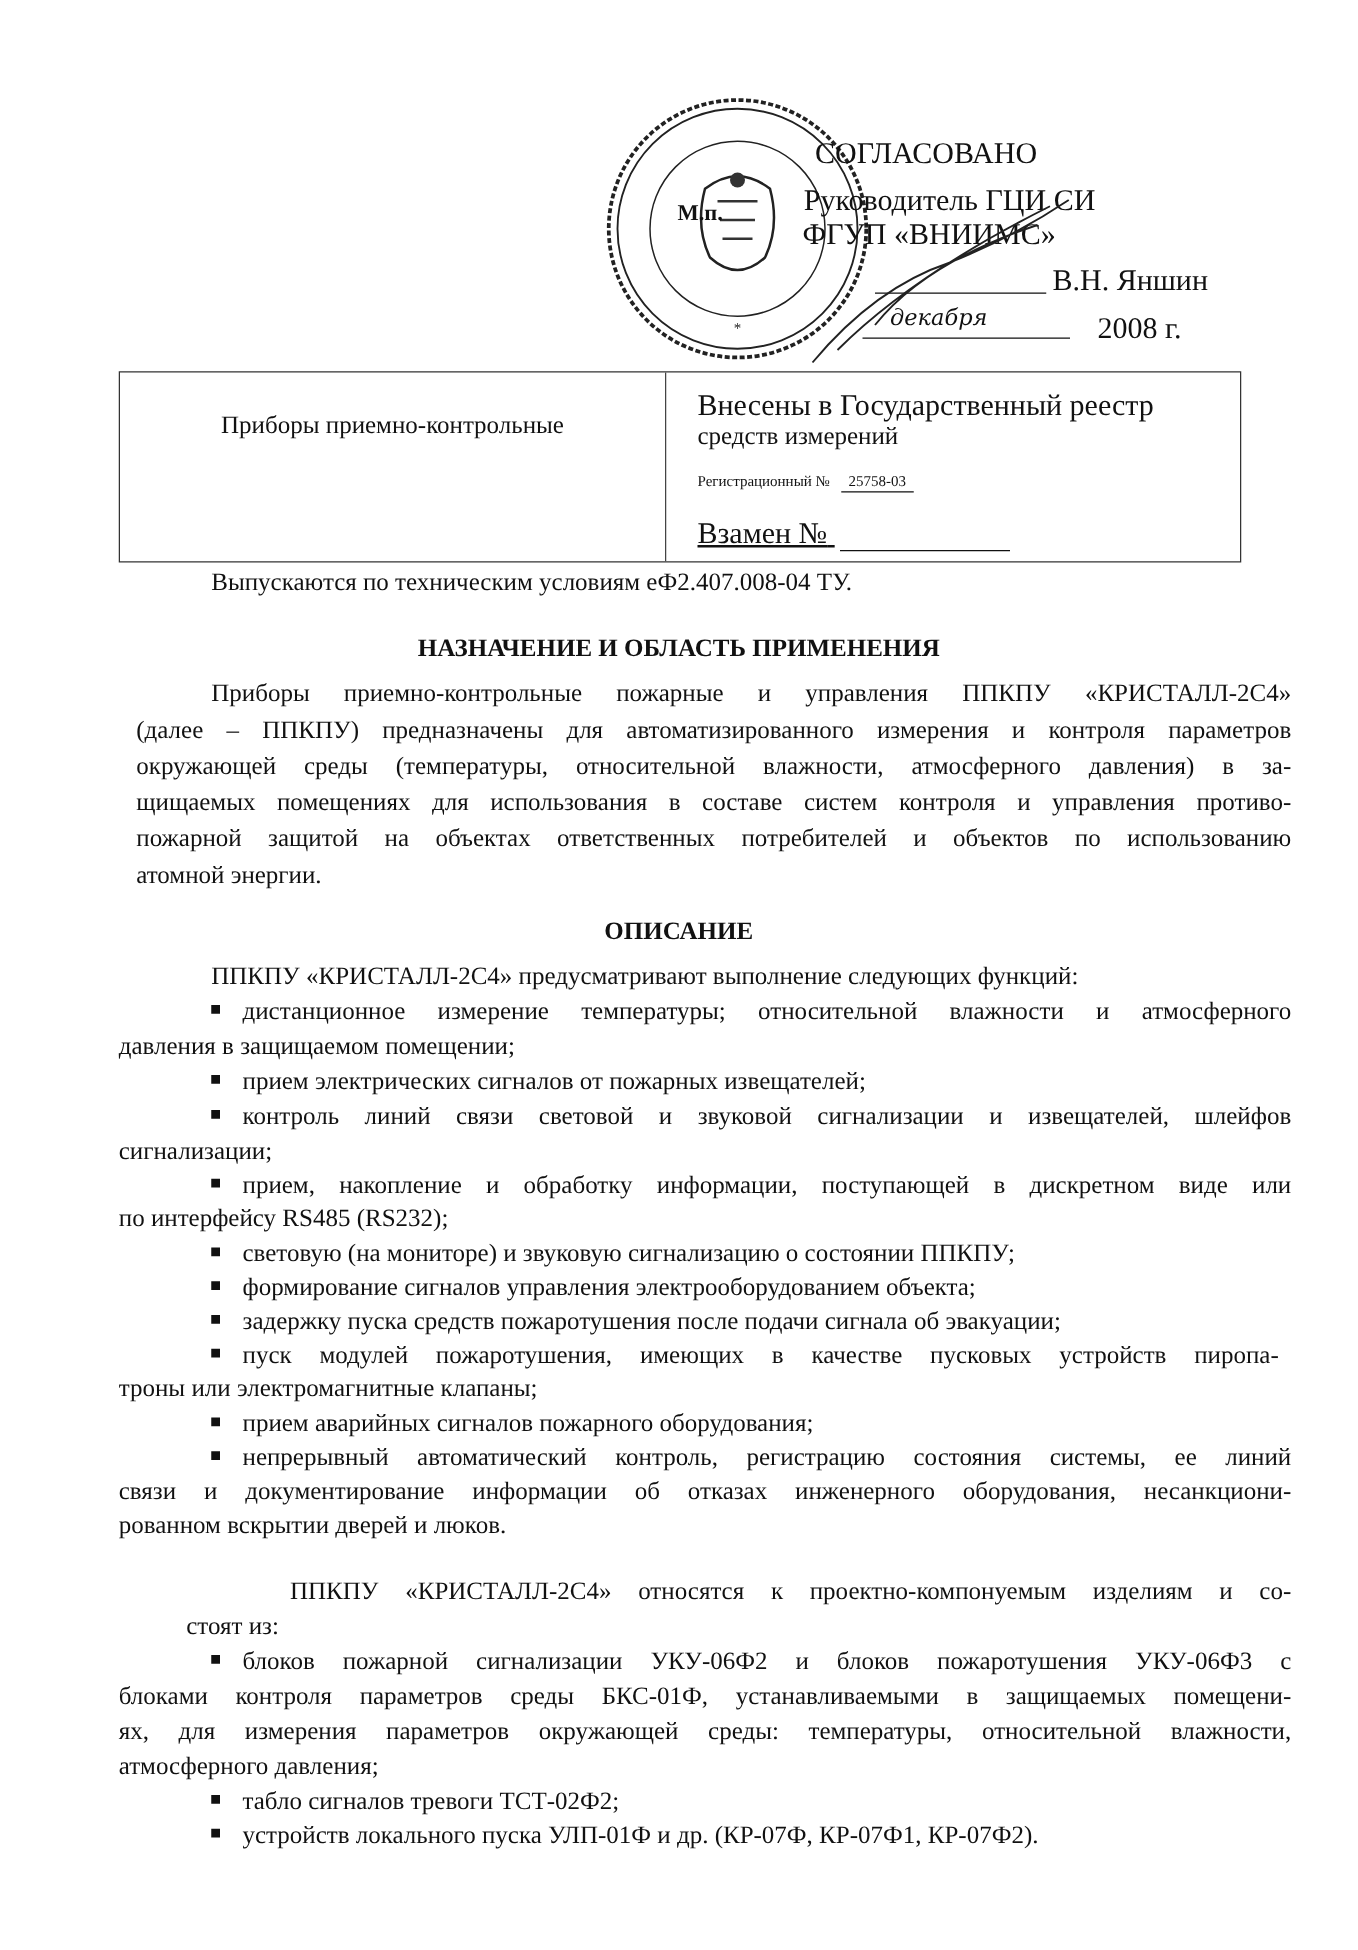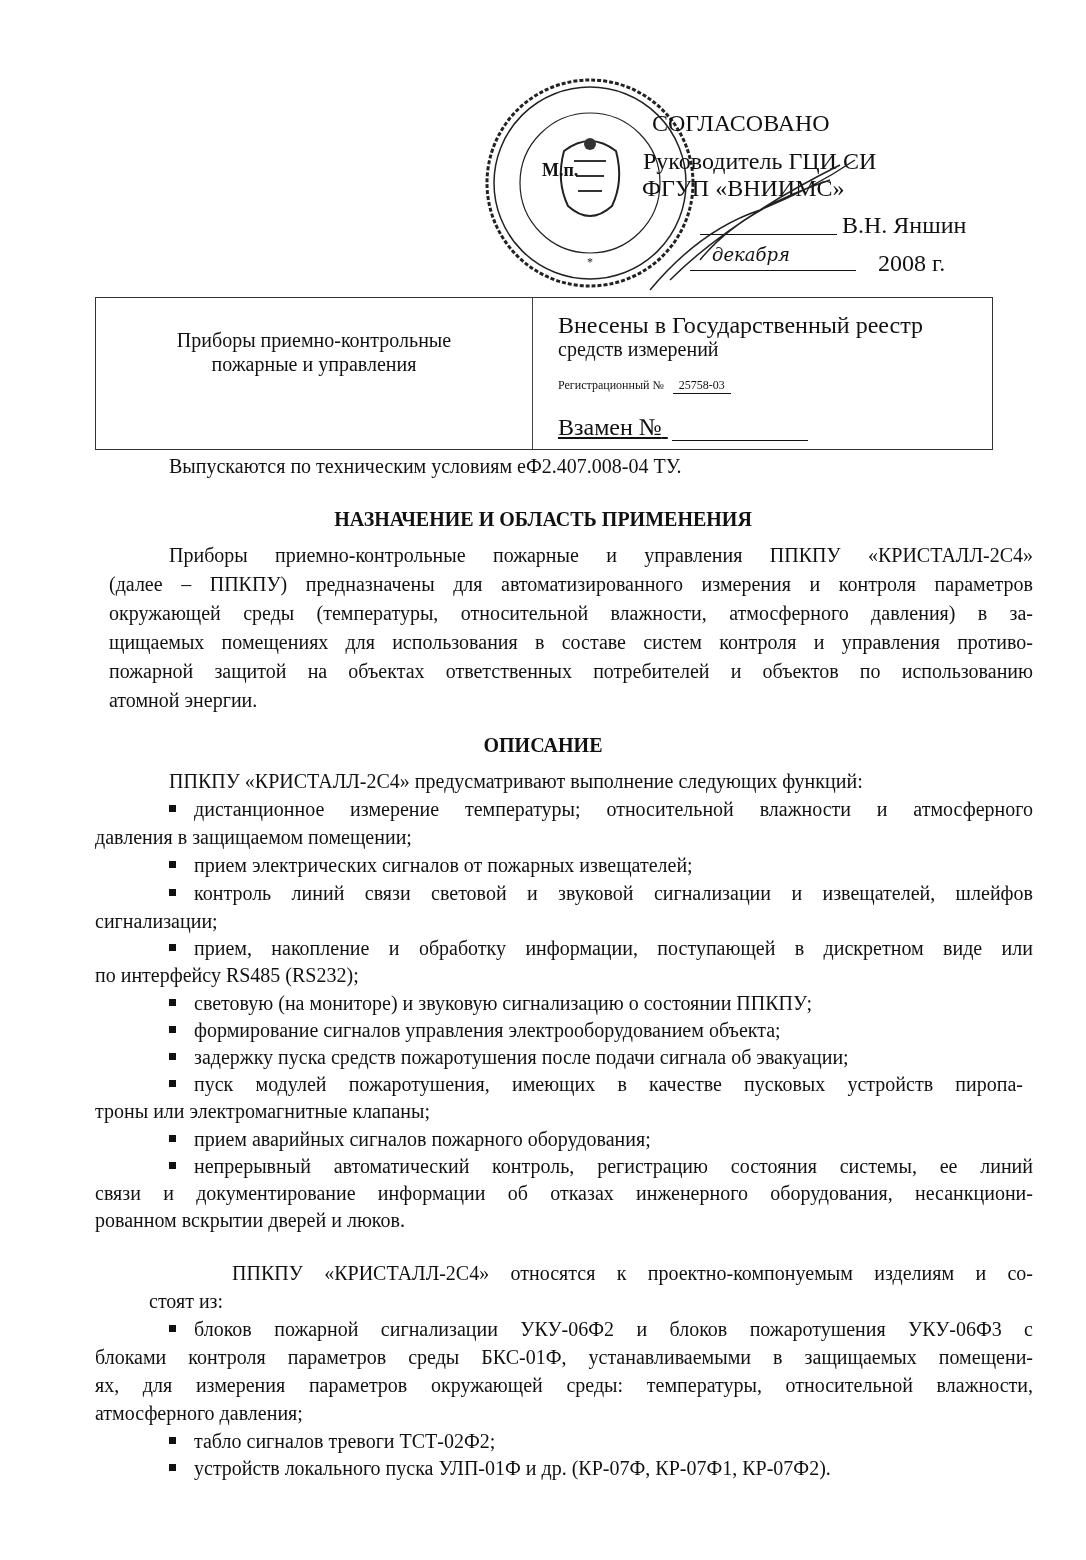--- a/index.html
+++ b/index.html
@@ -49,21 +49,20 @@
   <div style="left:862px;top:250px;margin-left:16px;">2008 г.</div>
   <svg style="position:absolute;left:640px;top:150px;" width="220" height="150">
     <path d="M10 140 Q60 80 120 60 Q170 40 215 10 M30 130 Q90 70 200 15 M60 110 Q100 60 190 30" fill="none" stroke="#222" stroke-width="1.5"></path>
   </svg>
 </div>
 
 <div class="table-box">
   <div class="table-div"></div>
   <div class="cell-left">
     <div>Приборы приемно-контрольные</div>
-    <div>пожарные и управления</div>
   </div>
   <div class="abs" style="left:462px;top:14px;font-size:24px;">Внесены в Государственный реестр</div>
   <div class="abs" style="left:462px;top:40px;font-size:20px;">средств измерений</div>
   <div class="abs" style="left:462px;top:80px;font-size:12px;">
     <span>Регистрационный №</span>
     <span class="uline" style="padding:0 6px;margin-left:6px;">25758-03</span>
   </div>
   <div class="abs" style="left:462px;top:116px;font-size:24px;text-decoration:underline;">
     <span>Взамен №</span>
     <span class="uline" style="width:136px;height:20px;vertical-align:bottom;margin-left:4px;"></span>

